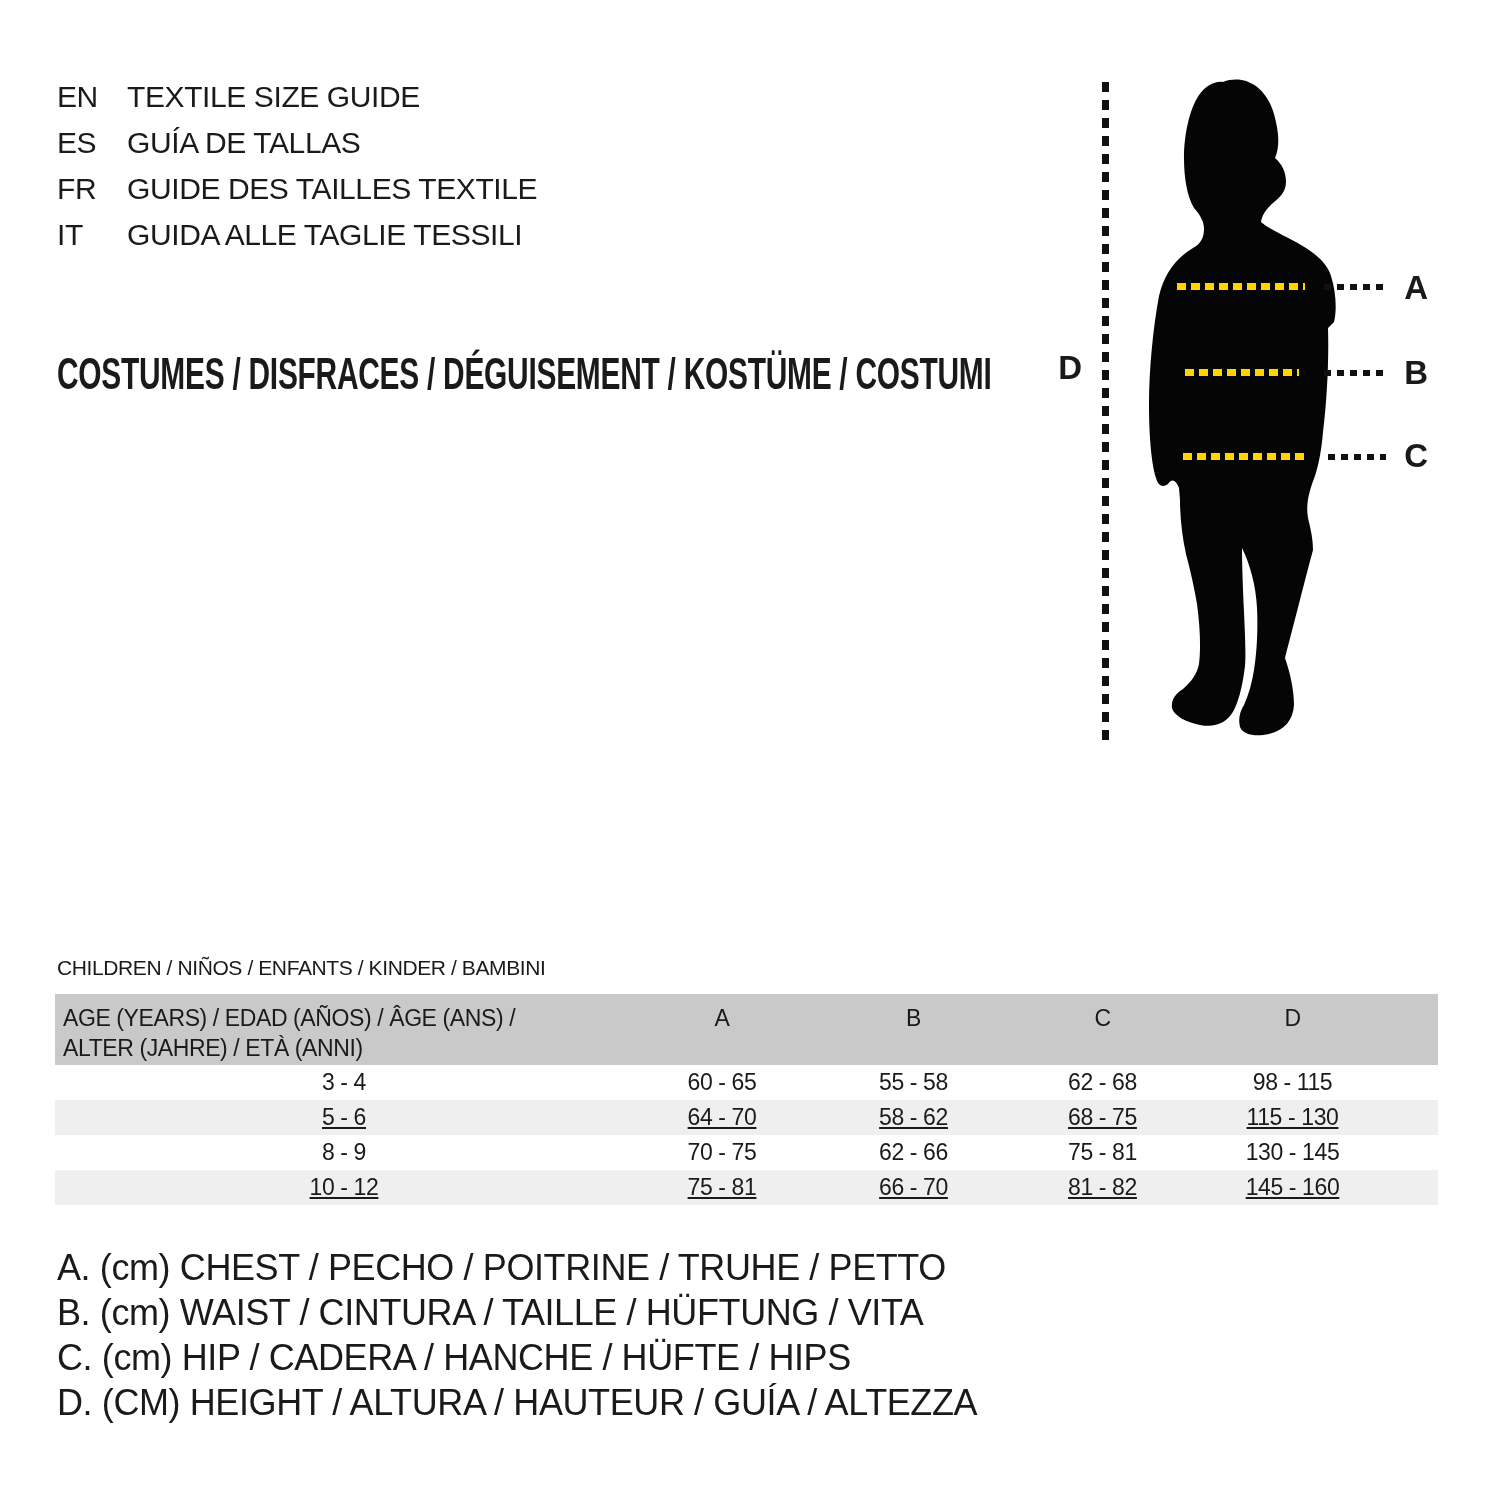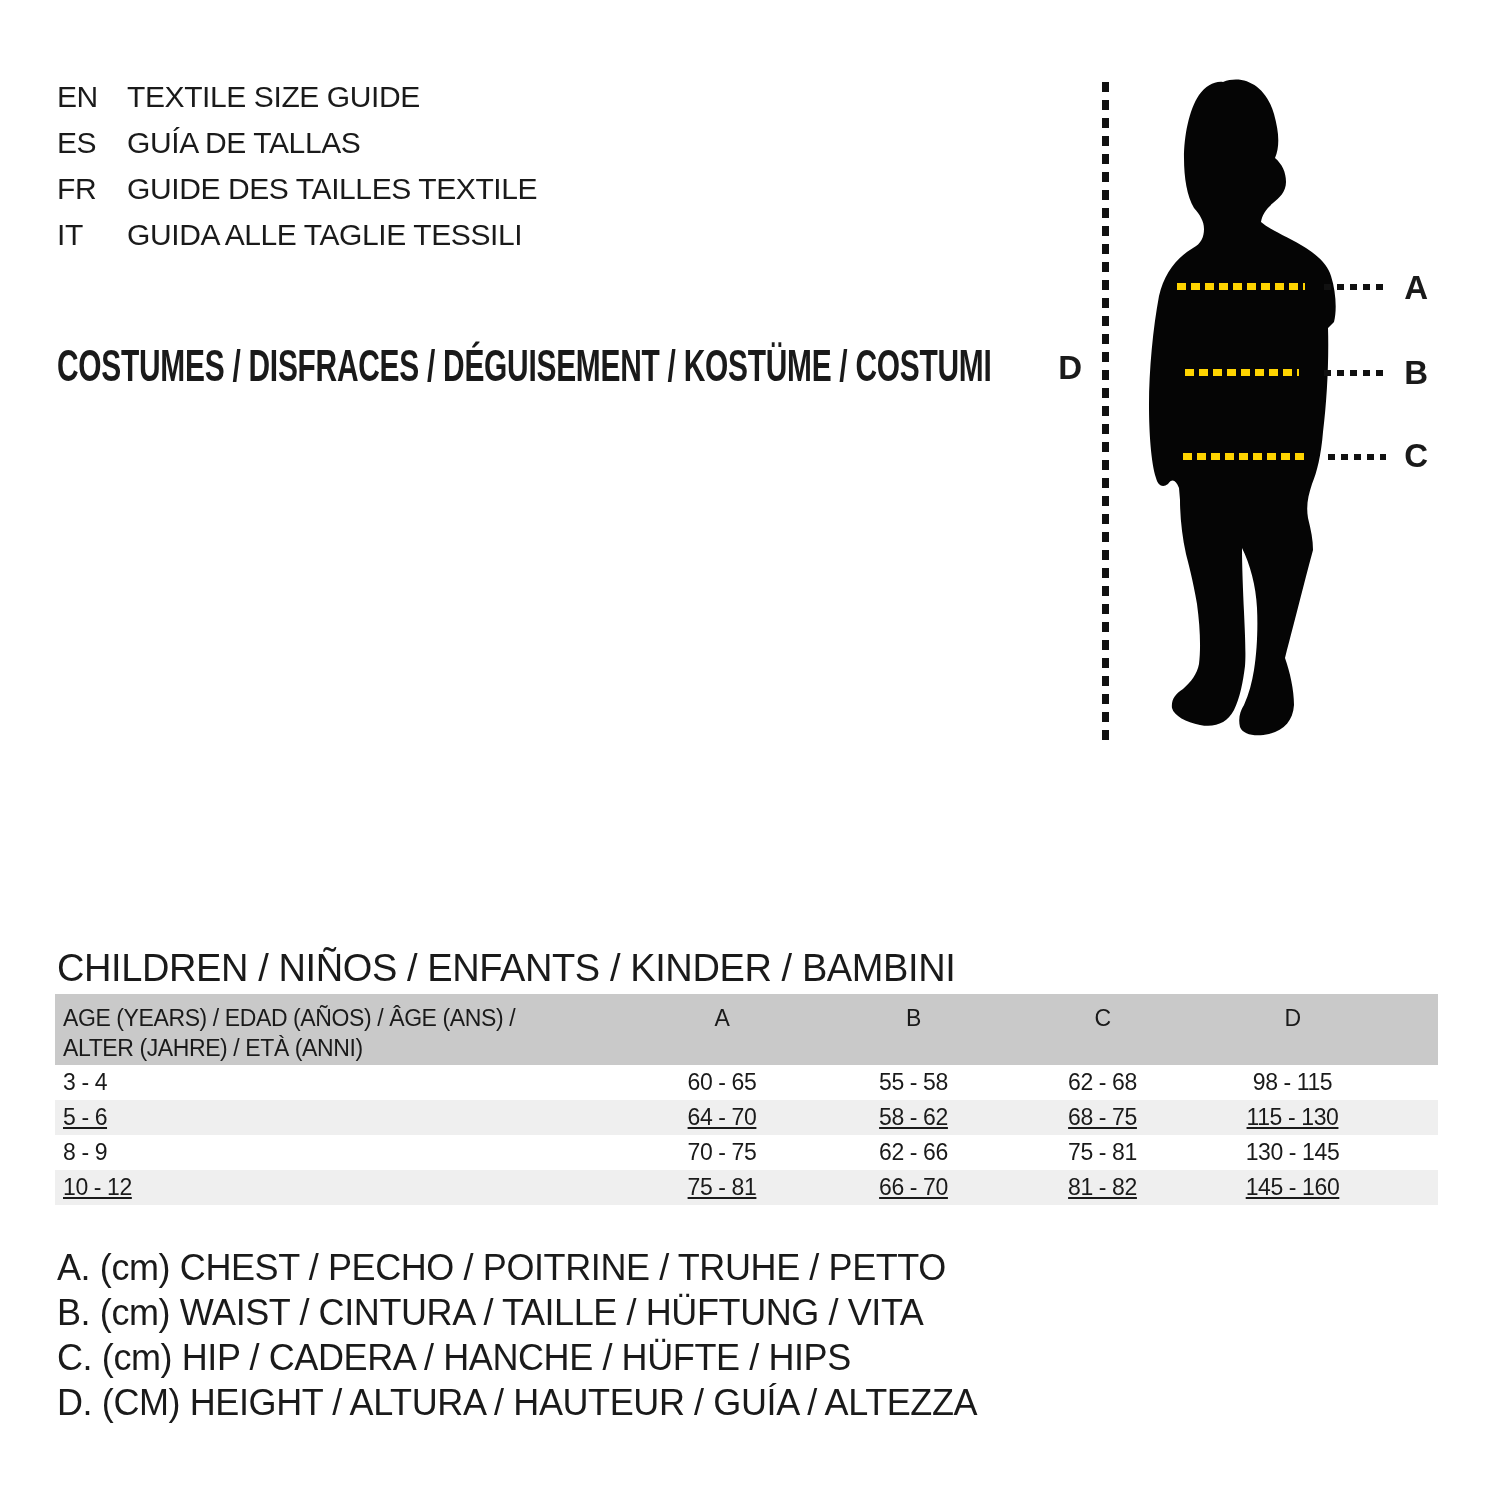--- a/index.html
+++ b/index.html
@@ -15,36 +15,36 @@
     font-family:"Liberation Sans",sans-serif;color:var(--text);
     letter-spacing:-0.4px;
   }
   .abs{position:absolute;}
   
   #lang-list{left:57px;top:74px;}
   .lang-row{display:flex;height:46px;line-height:46px;font-size:30px;}
   .lang-code{width:70px;flex:0 0 70px;}
   .lang-label{white-space:nowrap;}
   
-  #category-heading{left:57px;top:340px;font-size:44px;font-weight:bold;line-height:52px;white-space:nowrap;}
+  #category-heading{left:57px;top:348px;font-size:44px;font-weight:bold;line-height:52px;white-space:nowrap;}
   #category-heading .squeeze{display:inline-block;transform:scaleX(0.68);transform-origin:0 50%;}
   
   .vdash{width:7px;background:repeating-linear-gradient(180deg,#111 0 10px,transparent 10px 18px);}
   .ydash{height:7px;background:repeating-linear-gradient(90deg,var(--accent-yellow) 0 9px,transparent 9px 14px);}
   .bdash{height:6px;background:repeating-linear-gradient(90deg,#111 0 7px,transparent 7px 13px);}
   .measure-label{width:44px;text-align:center;font-size:33px;font-weight:bold;line-height:36px;}
   #silhouette-svg{color:var(--silhouette);}
   
-  #group-heading{left:57px;top:950px;font-size:38px;line-height:36px;white-space:nowrap;}
+  #group-heading{left:57px;top:950px;font-size:21px;line-height:36px;white-space:nowrap;}
   #size-table{left:55px;top:994px;width:1383px;border-collapse:collapse;table-layout:fixed;font-size:23px;}
   #size-table th{background:var(--table-header-bg);font-weight:normal;text-align:left;
                  vertical-align:top;padding:9px 0 0 0;line-height:30px;height:71px;box-sizing:border-box;}
   #size-table th.num,#size-table td.num{text-align:center;}
   #size-table th.age,#size-table td.age{padding-left:8px;}
-  #size-table td{height:35px;line-height:35px;padding:0;}
+  #size-table td{height:35px;line-height:35px;padding:0;text-align:center;}
   #size-table td.dcol,#size-table th.dcol{padding-right:50px;}
   #size-table tr.alt td{background:var(--table-alt-row-bg);text-decoration:underline;}
   
   #legend{left:57px;top:1245px;font-size:36px;line-height:45px;}
   .legend-line{white-space:nowrap;}
 </style>
 </head>
 <body>
 
 <div id="canvas">

